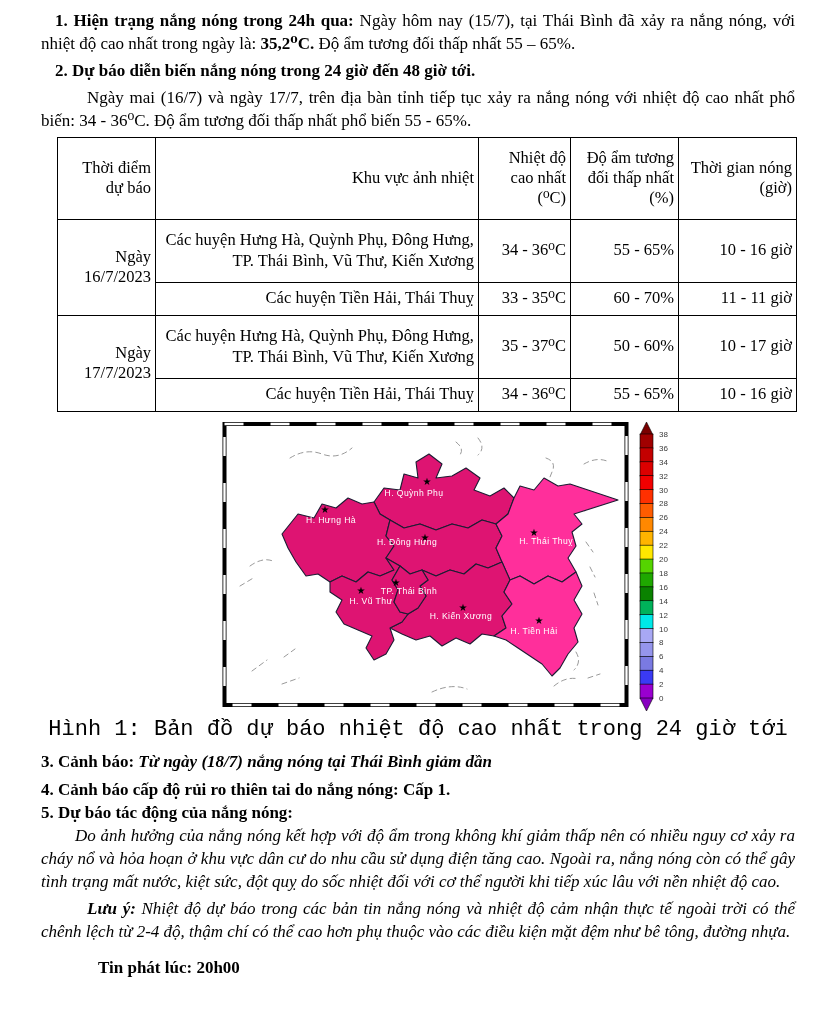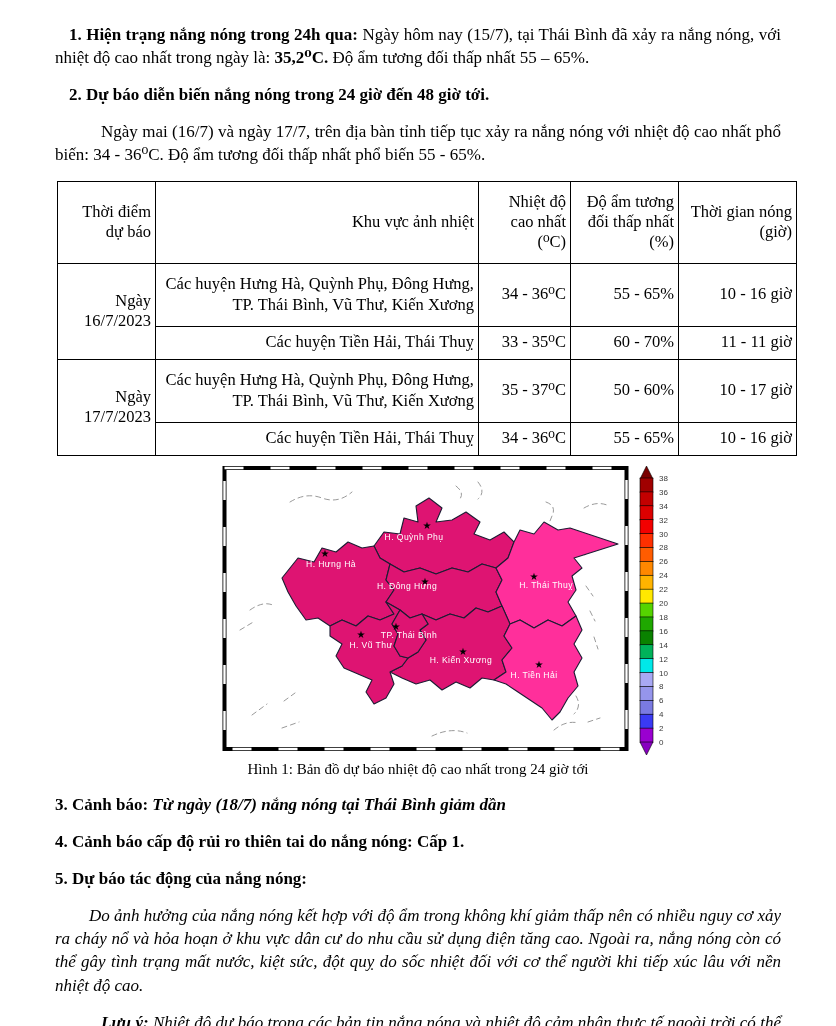--- a/index.html
+++ b/index.html
@@ -1,39 +1,39 @@
 <!DOCTYPE html>
 <html lang="vi"><head>
 <meta charset="utf-8">
 <style>
   html,body{margin:0;padding:0;background:#fff;}
   body{width:836px;height:1026px;overflow:hidden;color:#000;
        font-family:"Liberation Serif","DejaVu Serif",serif;}
   .doc{padding:9px 41px 0 41px;font-size:17px;line-height:1.36;}
-  p{margin:14px;}
+  p{margin:0;}
   .b{font-weight:bold;}
   .i{font-style:italic;}
   .bi{font-weight:bold;font-style:italic;}
   .just{text-align:justify;}
   .ind14{text-indent:14px;}
   .ind34{text-indent:34px;}
   .ind46{text-indent:46px;}
   .mt4{margin-top:4px;}
   .mt6{margin-top:6px;}
   .detail{padding-left:46px;}
   
   table.fc{border-collapse:collapse;margin:4px 0 0 16px;width:739px;
            font-size:16.5px;text-align:right;table-layout:fixed;}
   table.fc td,table.fc th{border:1px solid #000;padding:1px 4px;
            font-weight:normal;vertical-align:middle;line-height:1.22;}
   tr.hdr{height:82px;} tr.big{height:63px;} tr.sml{height:33px;}
   
   .map-wrap{margin:9px 0 0 181px;width:452px;}
   .map-svg{display:block;}
-  .caption{text-align:center;margin-top:4px;font-size:15px;}
+  .caption{text-align:center;margin-top:4px;font-size:22px;font-family:Liberation Mono, monospace;}
   .maplabel{font-family:"Liberation Sans","DejaVu Sans",sans-serif;
             font-size:8.6px;fill:#ffffff;text-anchor:middle;letter-spacing:.4px;}
   .star{font-size:10px;fill:#000;text-anchor:middle;}
   .neighbor{fill:none;stroke:#9a9a9a;stroke-width:1;stroke-dasharray:5 4;stroke-linecap:round;}
   .district{stroke:#1c1c33;stroke-width:1.1;stroke-linejoin:round;}
   #cb-ticks text{font-family:"Liberation Sans","DejaVu Sans",sans-serif;
             font-size:8px;fill:#3a3a3a;}
   
   .foot1{padding-left:48px;margin-top:12px;}
   .foot2{padding-left:57px;margin-top:13px;}

